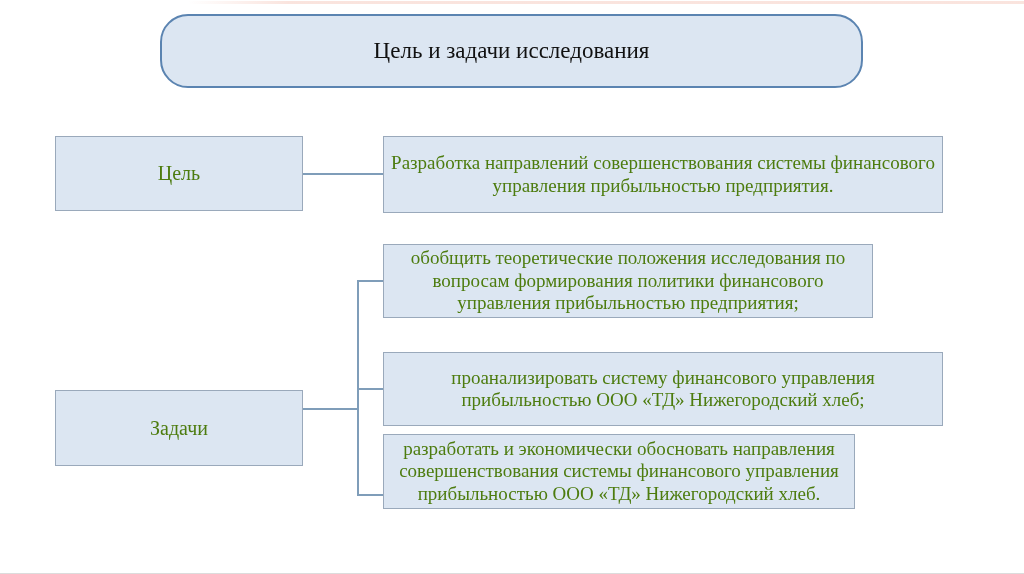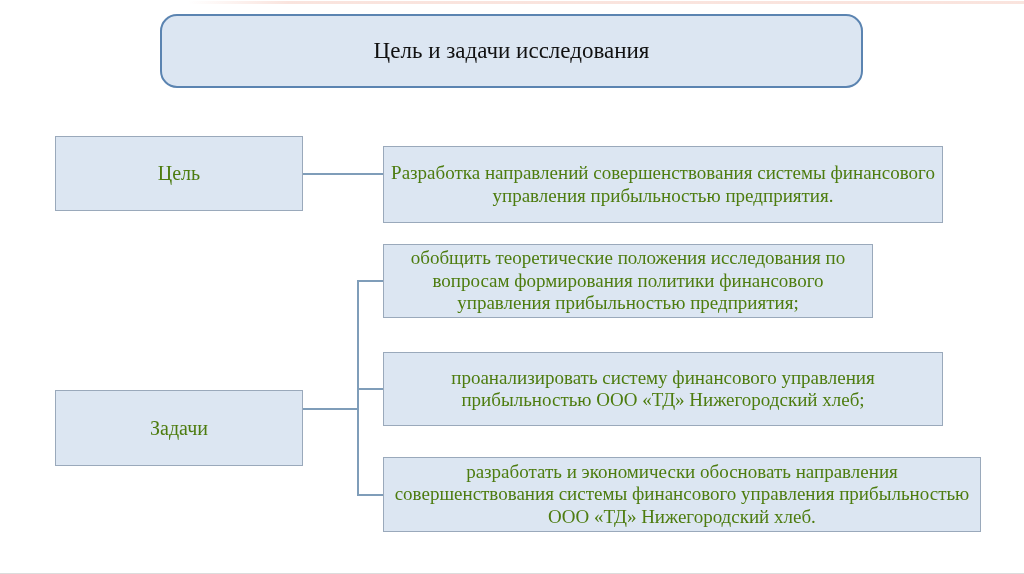--- a/index.html
+++ b/index.html
@@ -37,21 +37,21 @@
   }
   .title-box {
     position: absolute;
     left: 160px;
     top: 14px;
     width: 703px;
     height: 74px;
     box-sizing: border-box;
     background: var(--box-fill);
     border: 2px solid var(--title-border);
-    border-radius: 17px;
+    border-radius: 28px;
     display: flex;
     align-items: center;
     justify-content: center;
     text-align: center;
     font-size: 23px;
     color: #111111;
   }
   .node {
     position: absolute;
     box-sizing: border-box;
@@ -60,25 +60,25 @@
     display: flex;
     align-items: center;
     justify-content: center;
     text-align: center;
     color: #4d7c0f;
   }
   .label-node { font-size: 20px; }
   .text-node  { font-size: 19px; line-height: 1.18; padding: 2px 6px; }
 
   #goal-label  { left: 55px;  top: 136px; width: 248px; height: 75px; }
-  #goal-desc   { left: 383px; top: 136px; width: 560px; height: 77px; margin-top: 10px; }
+  #goal-desc   { left: 383px; top: 136px; width: 560px; height: 77px; }
   #tasks-label { left: 55px;  top: 390px; width: 248px; height: 76px; }
   #task-1      { left: 383px; top: 244px; width: 490px; height: 74px; }
   #task-2      { left: 383px; top: 352px; width: 560px; height: 74px; }
-  #task-3      { left: 383px; top: 457px; width: 598px; height: 75px; }
+  #task-3      { left: 383px; top: 434px; width: 472px; height: 75px; }
 
   .connector {
     position: absolute;
     background: var(--connector);
   }
   #conn-goal        { left: 303px; top: 173px; width: 80px;  height: 2px; }
   #conn-tasks-main  { left: 303px; top: 408px; width: 56px;  height: 2px; }
   #conn-vertical    { left: 357px; top: 280px; width: 2px;   height: 216px; }
   #conn-branch-1    { left: 357px; top: 280px; width: 26px;  height: 2px; }
   #conn-branch-2    { left: 357px; top: 388px; width: 26px;  height: 2px; }

